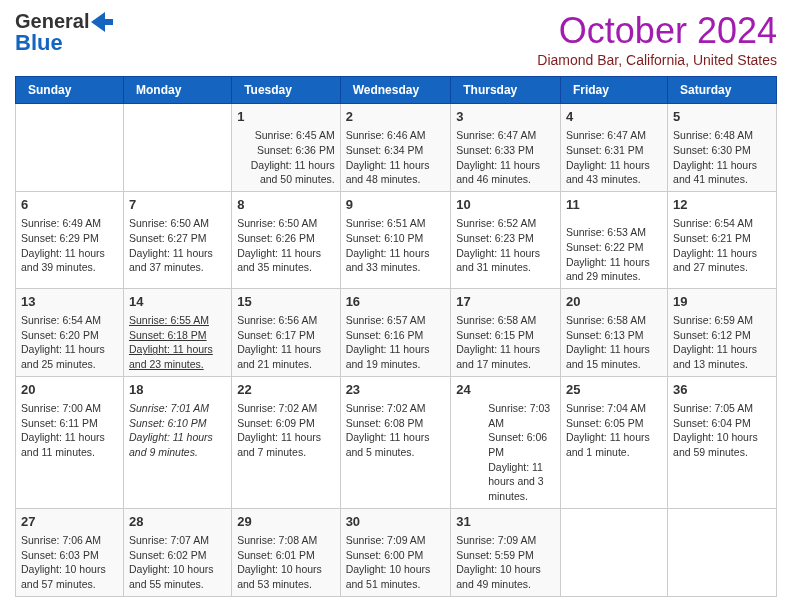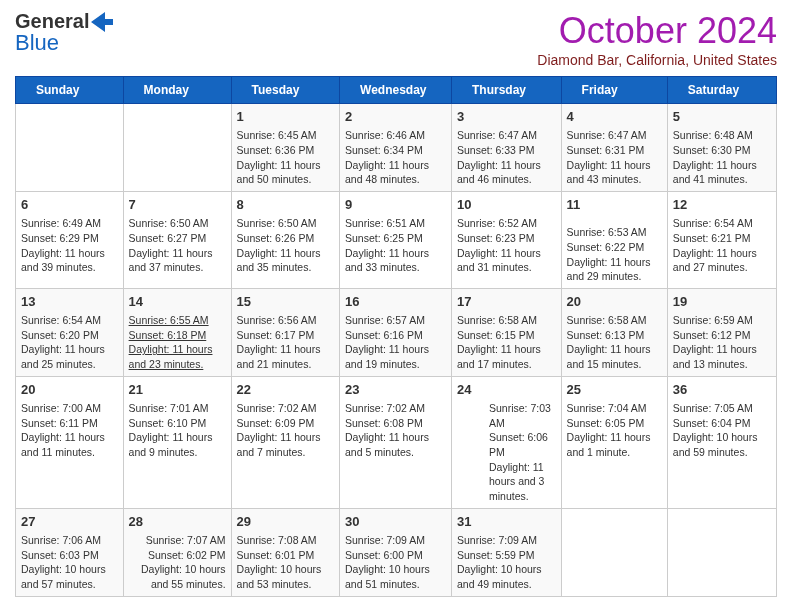--- a/index.html
+++ b/index.html
@@ -34,21 +34,21 @@
       color: #7f1d1d;
     }
     table {
       width: 100%;
       border-collapse: collapse;
       font-size: 11px;
     }
     thead tr th {
       background-color: #1565c0;
       color: #fff;
-      padding: 6px 20px;
+      padding: 6px 12px;
       text-align: left;
       font-size: 12px;
       font-weight: bold;
       border: 1px solid #0d47a1;
     }
     tbody tr td {
       border: 1px solid #ccc;
       padding: 4px 5px;
       vertical-align: top;
       width: 113px;
@@ -80,21 +80,21 @@
 
 <div class="header">
   <div class="logo">
     <div style="display:flex;align-items:center;">
       <div style="font-size:20px;font-weight:bold;color:#333;line-height:1.1;">
         <span style="color:#333;">General</span><svg width="22" height="20" viewBox="0 0 22 20" style="display:inline-block;vertical-align:middle;margin-left:2px;margin-bottom:2px;">
             <polygon points="0,10 14,0 14,7 22,7 22,13 14,13 14,20" fill="#1565c0"></polygon>
           </svg>
       </div>
     </div>
-    <div style="font-size:22px;font-weight:normal;color:#1565c0;margin-top:-4px;">Blue</div>
+    <div style="font-size:22px;font-weight:bold;color:#1565c0;margin-top:-4px;">Blue</div>
   </div>
   <div class="title-block">
     <div class="month-title">October 2024</div>
     <div class="location">Diamond Bar, California, United States</div>
   </div>
 </div>
 
 <table>
   <thead>
     <tr id="header-row">
@@ -106,21 +106,21 @@
         <th>Friday</th>
         <th>Saturday</th>
       </tr>
   </thead>
   <tbody id="calendar-body">
   <tr>
         <td class="empty"></td>
         <td class="empty"></td>
         <td>
           <span class="day-num">1</span>
-          <div class="cell-content" style="white-space: pre-line;">Sunrise: 6:45 AM
+          <div class="cell-content" style="white-space: pre-line; text-align: right;">Sunrise: 6:45 AM
 Sunset: 6:36 PM
 Daylight: 11 hours and 50 minutes.</div>
         </td>
         <td>
           <span class="day-num">2</span>
           <div class="cell-content" style="white-space: pre-line;">Sunrise: 6:46 AM
 Sunset: 6:34 PM
 Daylight: 11 hours and 48 minutes.</div>
         </td>
         <td>
@@ -157,21 +157,21 @@
         </td>
         <td>
           <span class="day-num">8</span>
           <div class="cell-content" style="white-space: pre-line;">Sunrise: 6:50 AM
 Sunset: 6:26 PM
 Daylight: 11 hours and 35 minutes.</div>
         </td>
         <td>
           <span class="day-num">9</span>
           <div class="cell-content" style="white-space: pre-line;">Sunrise: 6:51 AM
-Sunset: 6:25 PM
+Sunset: 6:10 PM
 Daylight: 11 hours and 33 minutes.</div>
         </td>
         <td>
           <span class="day-num">10</span>
           <div class="cell-content" style="white-space: pre-line;">Sunrise: 6:52 AM
 Sunset: 6:23 PM
 Daylight: 11 hours and 31 minutes.</div>
         </td>
         <td>
           <span class="day-num">11</span>
@@ -231,22 +231,22 @@
         </td>
       </tr>
       <tr>
         <td>
           <span class="day-num">20</span>
           <div class="cell-content" style="white-space: pre-line;">Sunrise: 7:00 AM
 Sunset: 6:11 PM
 Daylight: 11 hours and 11 minutes.</div>
         </td>
         <td>
-          <span class="day-num">21</span>
-          <div class="cell-content" style="white-space: pre-line;">Sunrise: 7:01 AM
+          <span class="day-num">18</span>
+          <div class="cell-content" style="white-space: pre-line; font-style: italic;">Sunrise: 7:01 AM
 Sunset: 6:10 PM
 Daylight: 11 hours and 9 minutes.</div>
         </td>
         <td>
           <span class="day-num">22</span>
           <div class="cell-content" style="white-space: pre-line;">Sunrise: 7:02 AM
 Sunset: 6:09 PM
 Daylight: 11 hours and 7 minutes.</div>
         </td>
         <td>
@@ -276,21 +276,21 @@
       </tr>
       <tr>
         <td>
           <span class="day-num">27</span>
           <div class="cell-content" style="white-space: pre-line;">Sunrise: 7:06 AM
 Sunset: 6:03 PM
 Daylight: 10 hours and 57 minutes.</div>
         </td>
         <td>
           <span class="day-num">28</span>
-          <div class="cell-content" style="white-space: pre-line; text-align: right;">Sunrise: 7:07 AM
+          <div class="cell-content" style="white-space: pre-line;">Sunrise: 7:07 AM
 Sunset: 6:02 PM
 Daylight: 10 hours and 55 minutes.</div>
         </td>
         <td>
           <span class="day-num">29</span>
           <div class="cell-content" style="white-space: pre-line;">Sunrise: 7:08 AM
 Sunset: 6:01 PM
 Daylight: 10 hours and 53 minutes.</div>
         </td>
         <td>

